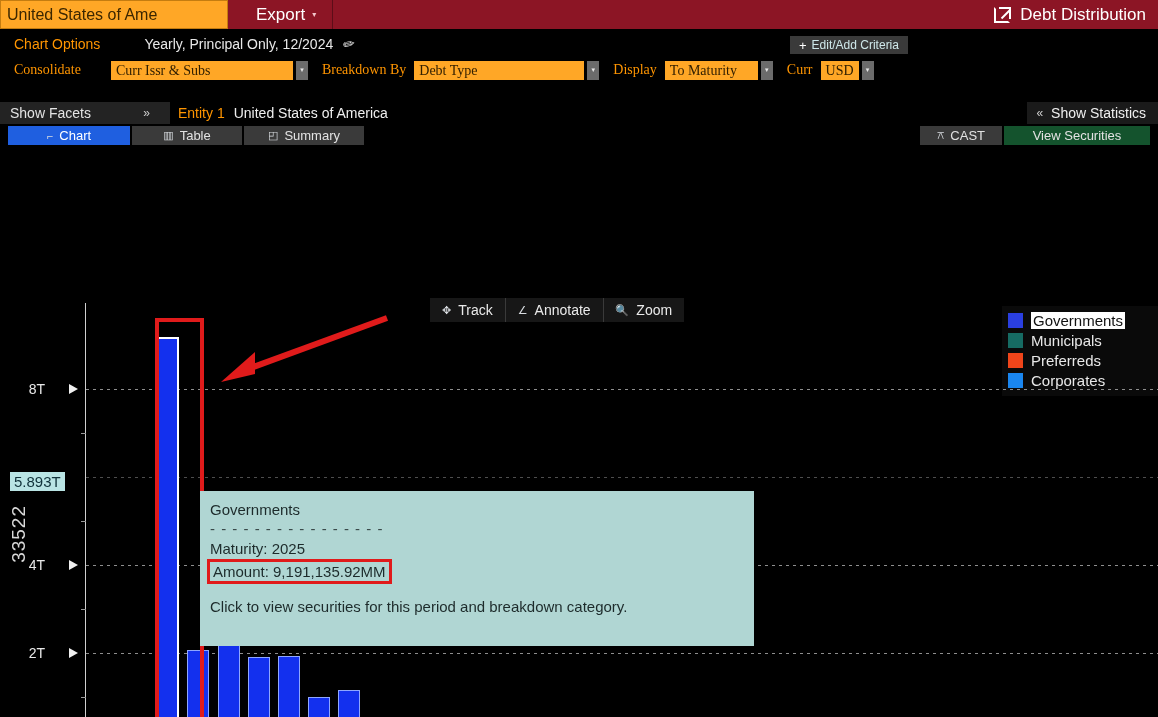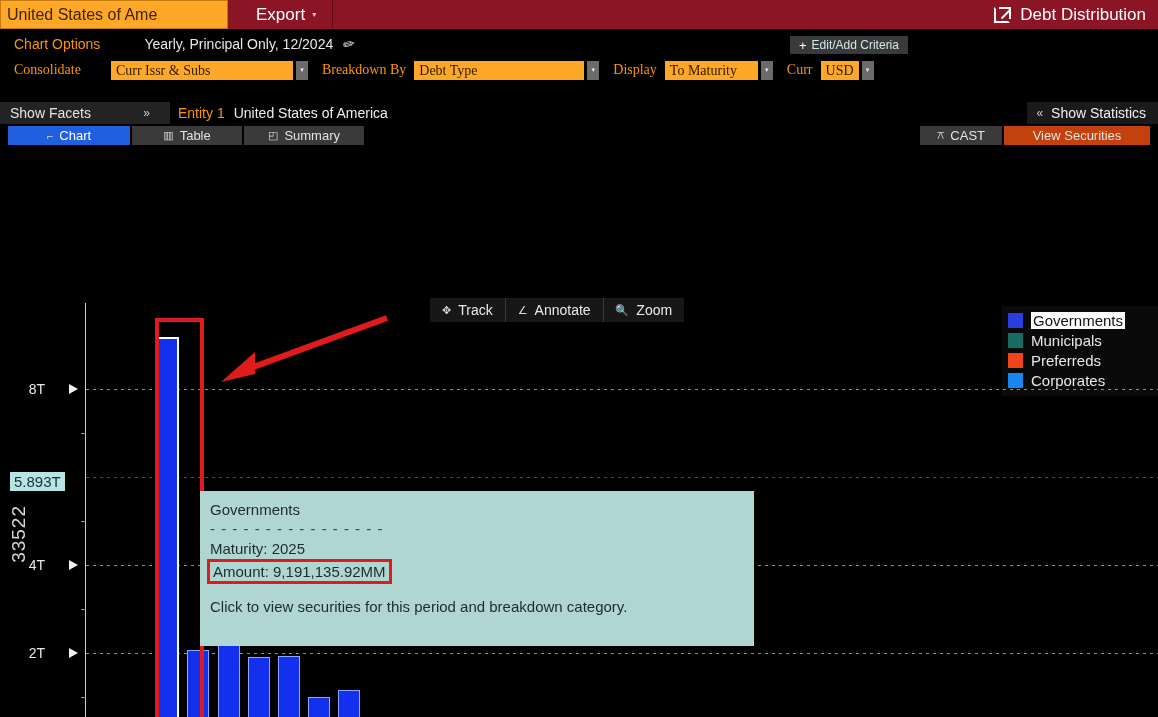--- a/index.html
+++ b/index.html
@@ -43,21 +43,21 @@
 
   
   .tabrow{position:absolute;left:0;top:126px;width:1158px;height:19px;display:flex;align-items:stretch;font-size:13px;}
   .tab{display:flex;align-items:center;justify-content:center;gap:6px;height:19px;padding:0 12px;background:#3a3a3a;color:#e2e2e2;margin-right:2px;}
   .tab.active{background:#1f5fe0;color:#fff;}
   .tab.first{width:122px;margin-left:8px;}
   .tab.mid{width:110px;}
   .tab.last{width:120px;}
   .tabright{margin-left:auto;display:flex;align-items:stretch;}
   .tab.cast{width:82px;background:#3a3a3a;}
-  .tab.viewsec{width:146px;background:#c2410c;margin-right:8px;}
+  .tab.viewsec{width:146px;background:#14532d;margin-right:8px;}
   .ic{display:inline-block;font-size:11px;color:#d8dce0;}
 
   
   .chartwrap{position:absolute;left:0;top:147px;width:1158px;height:540px;background:#000;}
   .plot-left-edge{position:absolute;left:85px;top:156px;width:1px;height:470px;background:#cfcfcf;}
 
   
   .tools{position:absolute;left:430px;top:151px;height:24px;display:flex;align-items:stretch;background:rgba(25,25,25,.92);}
   .tool{display:flex;align-items:center;gap:7px;padding:0 12px;font-size:14px;color:#eaeaea;border-right:1px solid #3a3a3a;}
   .tool:last-child{border-right:none;}

